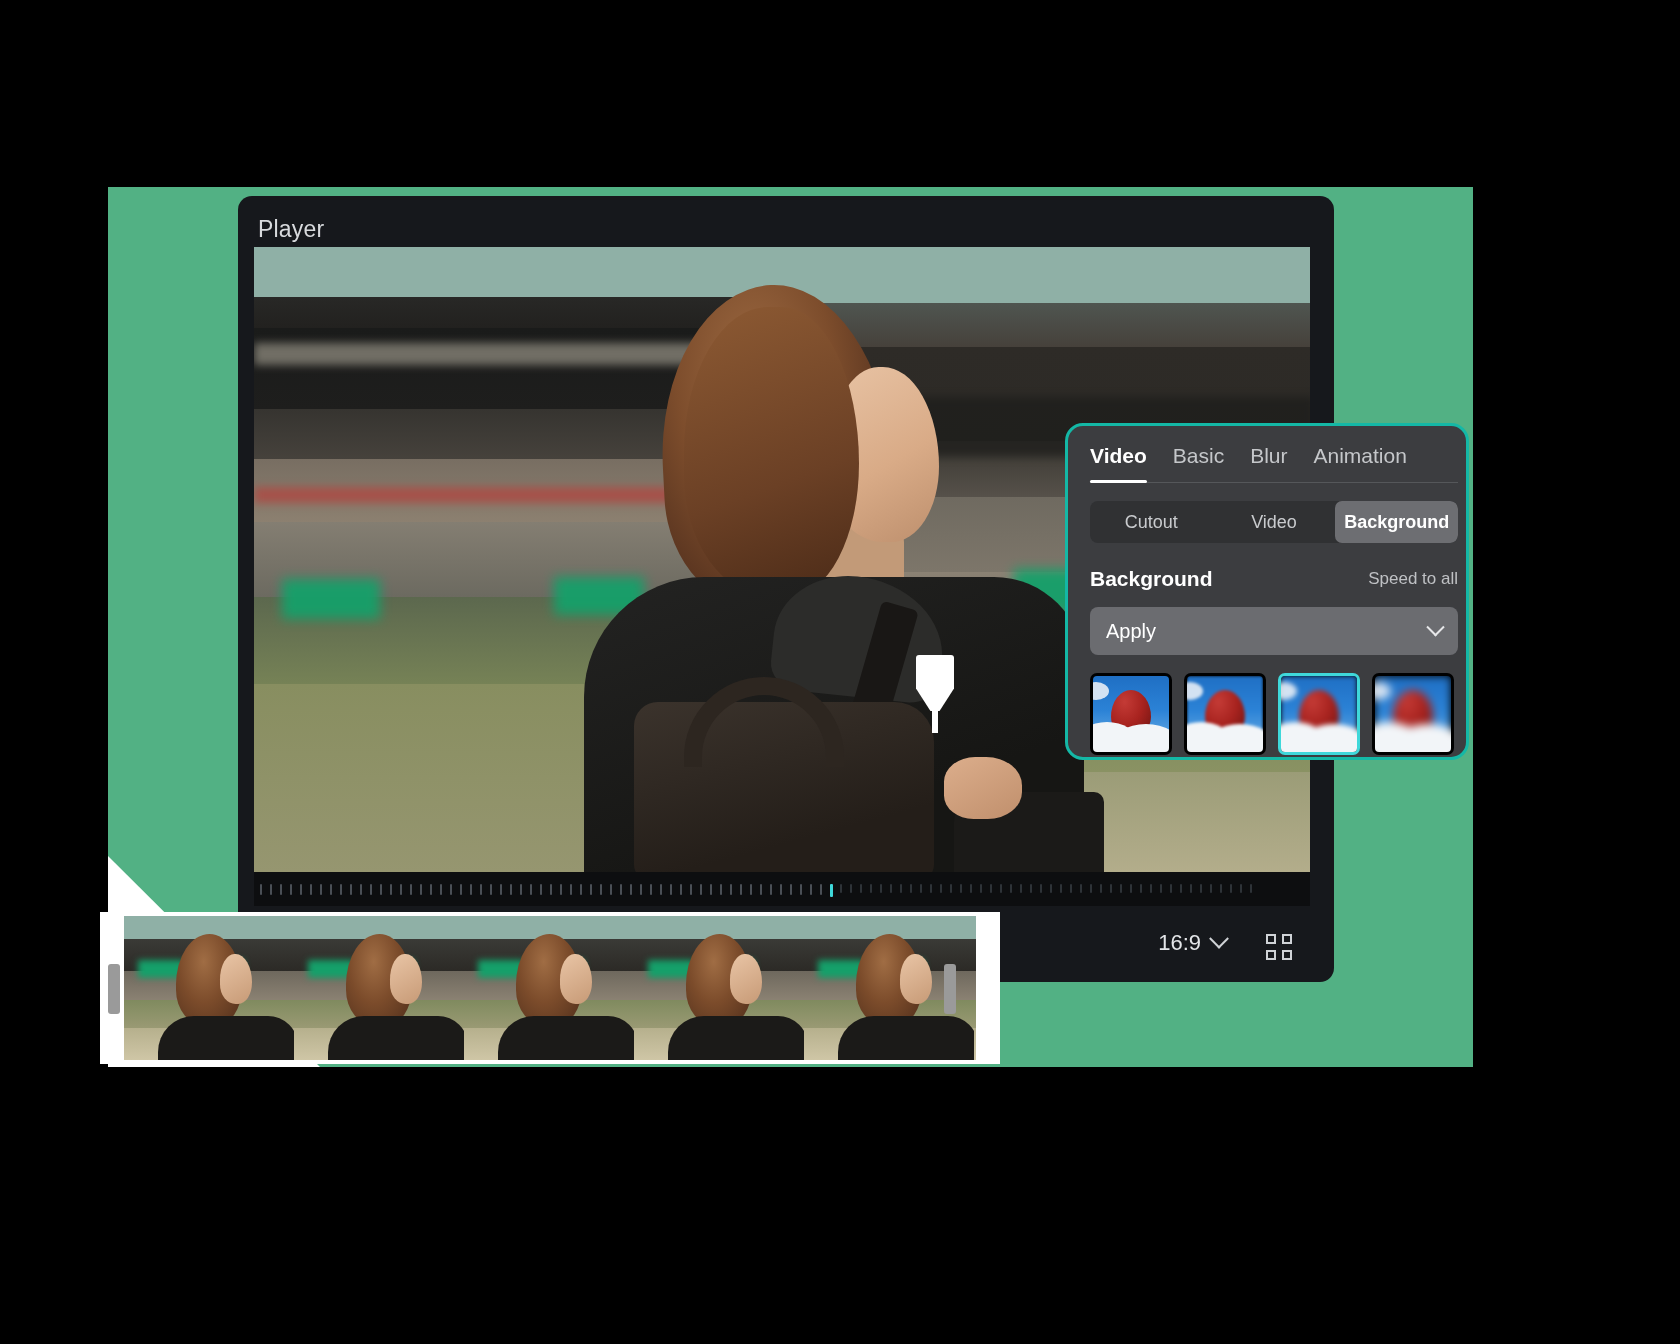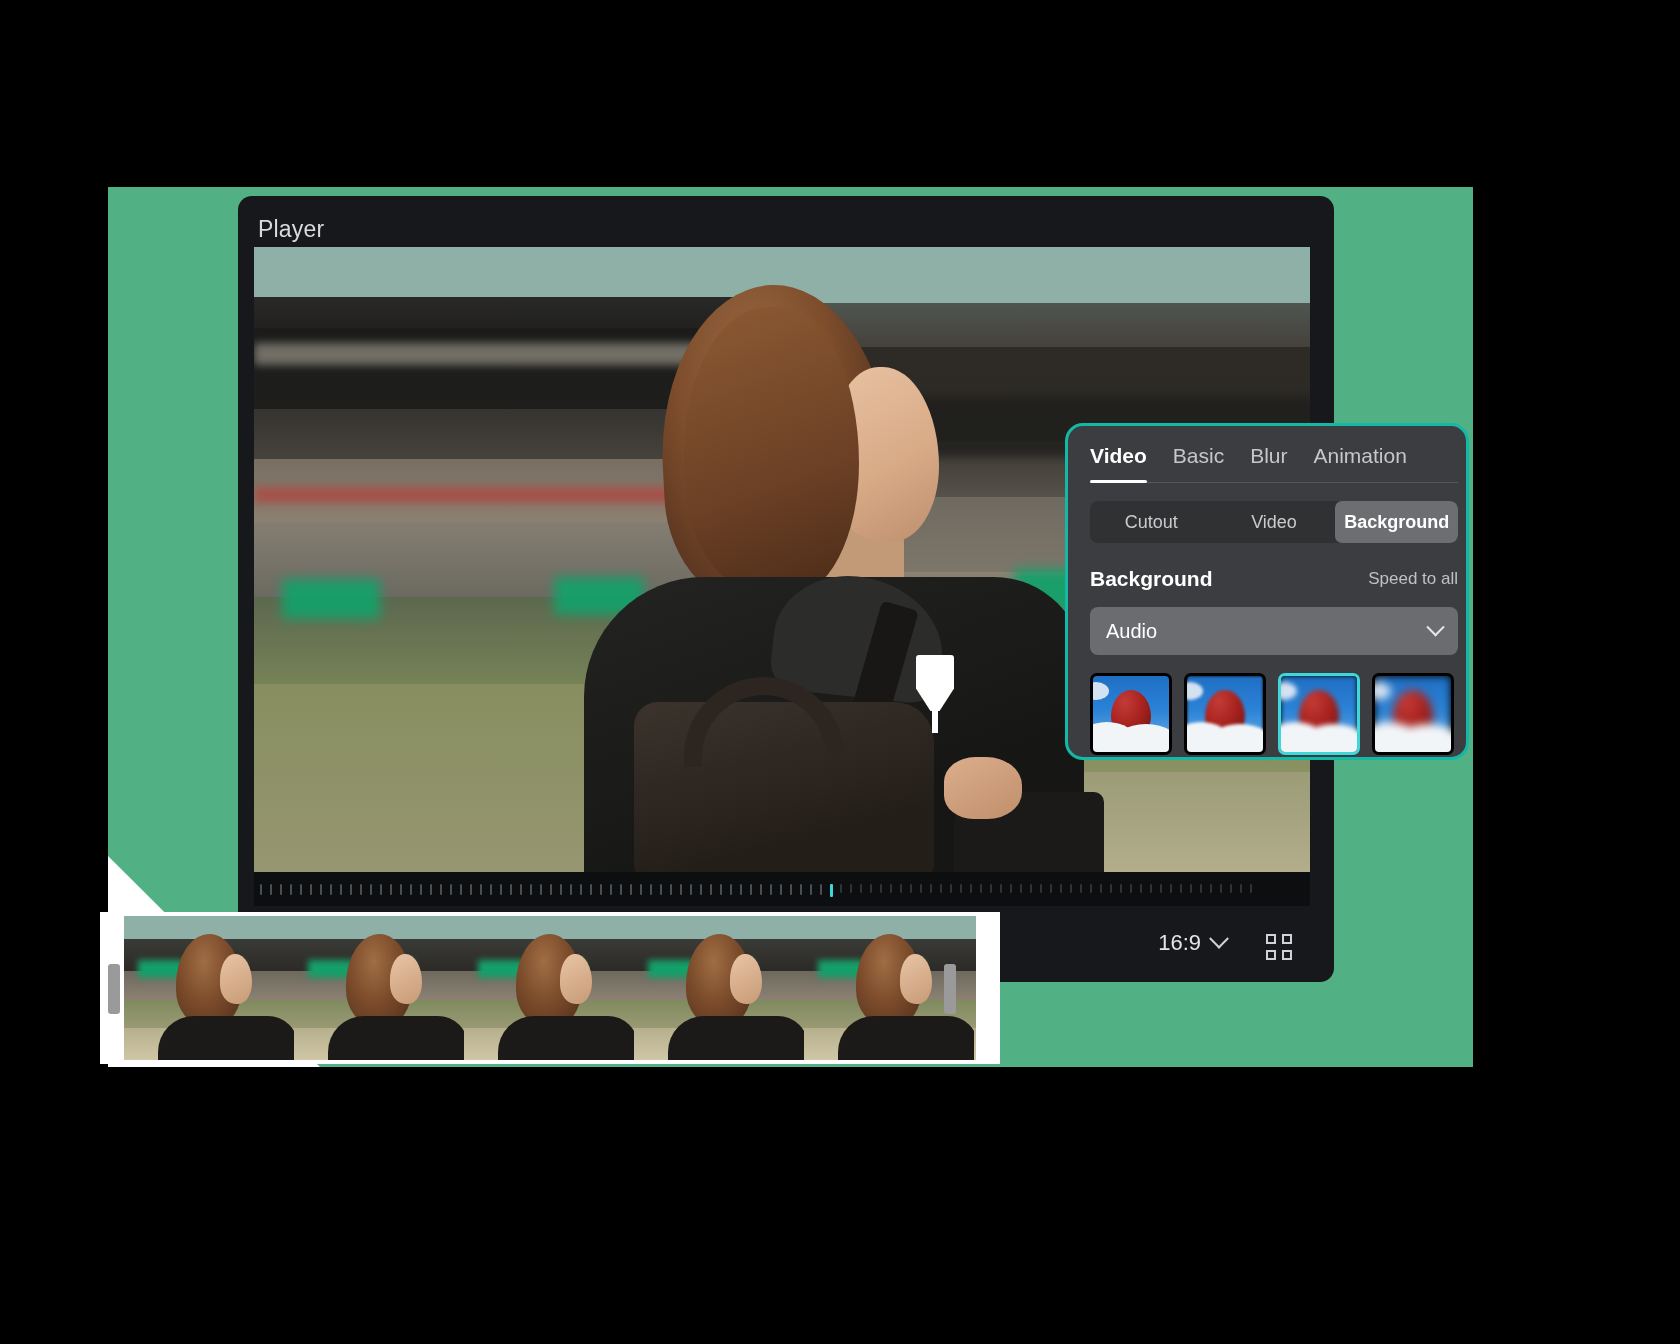--- a/index.html
+++ b/index.html
@@ -631,21 +631,21 @@
         <div class="seg">Video</div>
         <div class="seg active">Background</div>
       </div>
 
     <div class="bg-row">
       <div class="bg-label">Background</div>
       <div class="apply-all">Speed to all</div>
     </div>
 
     <div class="dropdown">
-      <span class="dropdown-value">Audio</span>
+      <span class="dropdown-value">Apply</span>
       <span class="dd-chev"></span>
     </div>
 
     <div class="thumbs" id="thumbs">
         <div class="thumb">
           <div class="balloon-scene blur-0">
             <div class="sky"></div>
             <div class="cloud cl4"></div>
             <div class="balloon"></div>
             <div class="basket"></div>

